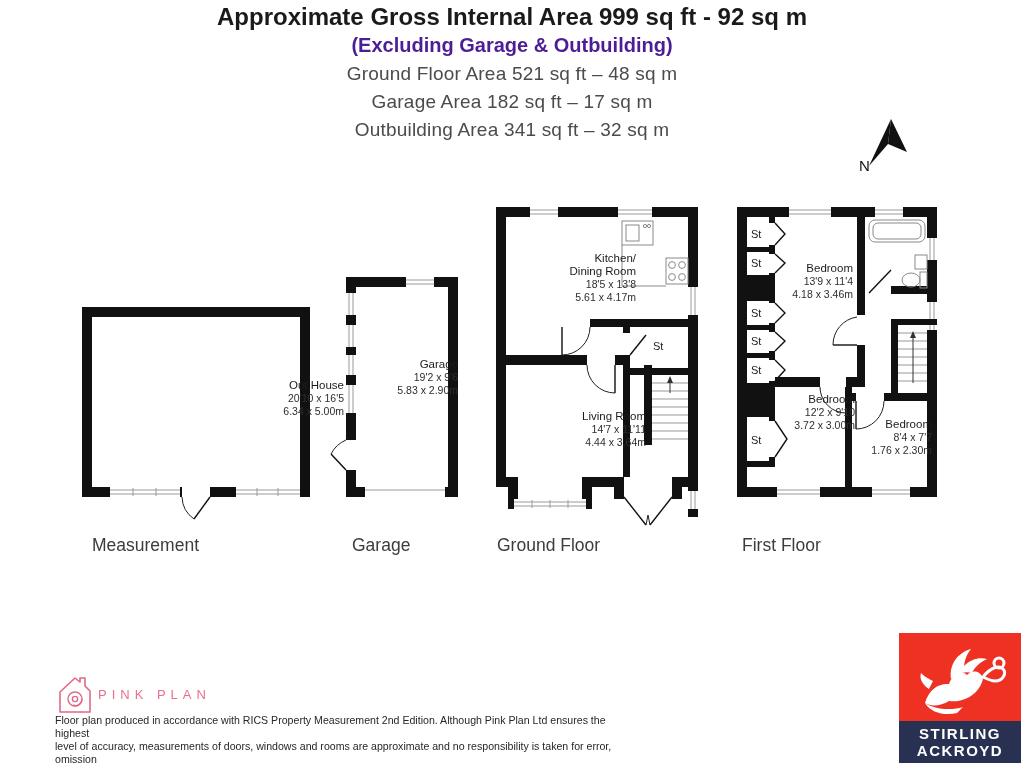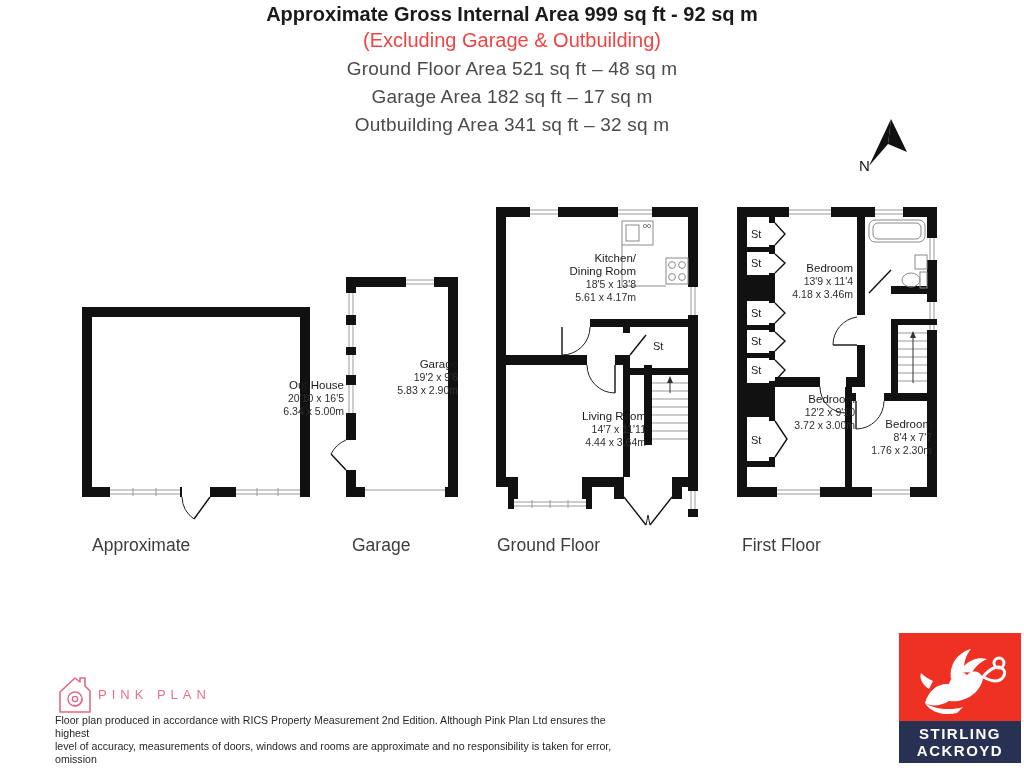--- a/index.html
+++ b/index.html
@@ -1,22 +1,22 @@
 <!DOCTYPE html>
 <html><head>
 <meta charset="utf-8">
 <style>
   html,body{margin:0;padding:0;}
   body{width:1024px;height:768px;background:#ffffff;position:relative;overflow:hidden;
        font-family:"Liberation Sans", sans-serif;color:#222;}
   .abs{position:absolute;}
   
   .hdr{position:absolute;top:0;left:0;width:1024px;text-align:center;}
-  .hdr .t1{font-size:20px;font-weight:bold;color:#1a1a1a;margin-top:3px;}
-  .hdr .t2{font-size:20px;font-weight:normal;color:#ef4444;margin-top:3px;}
+  .hdr .t1{font-size:24px;font-weight:bold;color:#1a1a1a;margin-top:3px;}
+  .hdr .t2{font-size:20px;font-weight:bold;color:#4c1d95;margin-top:3px;}
   .hdr .area{font-size:19px;color:#4b4b4b;margin-top:6px;letter-spacing:.2px;}
   
   .room-label{position:absolute;text-align:right;line-height:13px;pointer-events:none;}
   .room-label .rn{font-size:11.5px;color:#1c1c1c;}
   .room-label .rd{font-size:10.5px;color:#2e2e2e;}
   .caption{position:absolute;font-size:17.5px;color:#3c3c3c;}
   
   .pp-text{position:absolute;left:98px;top:687px;font-size:13px;letter-spacing:5px;color:#e8718b;}
   .disc{position:absolute;left:55px;top:714px;width:575px;font-size:10.6px;line-height:13px;color:#272727;}
   svg{display:block;}
@@ -302,21 +302,21 @@
   <div class="rn">Bedroom</div>
   <div class="rd">12'2 x 9'10</div>
   <div class="rd">3.72 x 3.00m</div>
 </div>
 <div class="room-label" style="left:842px;top:418px;width:90px;">
   <div class="rn">Bedroom</div>
   <div class="rd">8'4 x 7'7</div>
   <div class="rd">1.76 x 2.30m</div>
 </div>
 
-<div class="caption" style="left:92px;top:535px;">Approximate</div>
+<div class="caption" style="left:92px;top:535px;">Measurement</div>
 <div class="caption" style="left:352px;top:535px;">Garage</div>
 <div class="caption" style="left:497px;top:535px;">Ground Floor</div>
 <div class="caption" style="left:742px;top:535px;">First Floor</div>
 
 <div class="abs" style="left:55px;top:672px;width:40px;height:45px;">
   <svg width="40" height="45" viewBox="0 0 40 45">
     <path d="M5,20 L20,6 L25,10 V6 H30 V14 L35,19 V40 H5 Z" fill="none" stroke="#e06a85" stroke-width="1.6" stroke-linejoin="round"></path>
     <circle cx="20" cy="27" r="7" fill="none" stroke="#e06a85" stroke-width="1.4"></circle>
     <circle cx="20" cy="27" r="2.6" fill="none" stroke="#e06a85" stroke-width="1.4"></circle>
     <path d="M27,27 C27,32 22,35 18,33" fill="none" stroke="#e06a85" stroke-width="1.4"></path>

